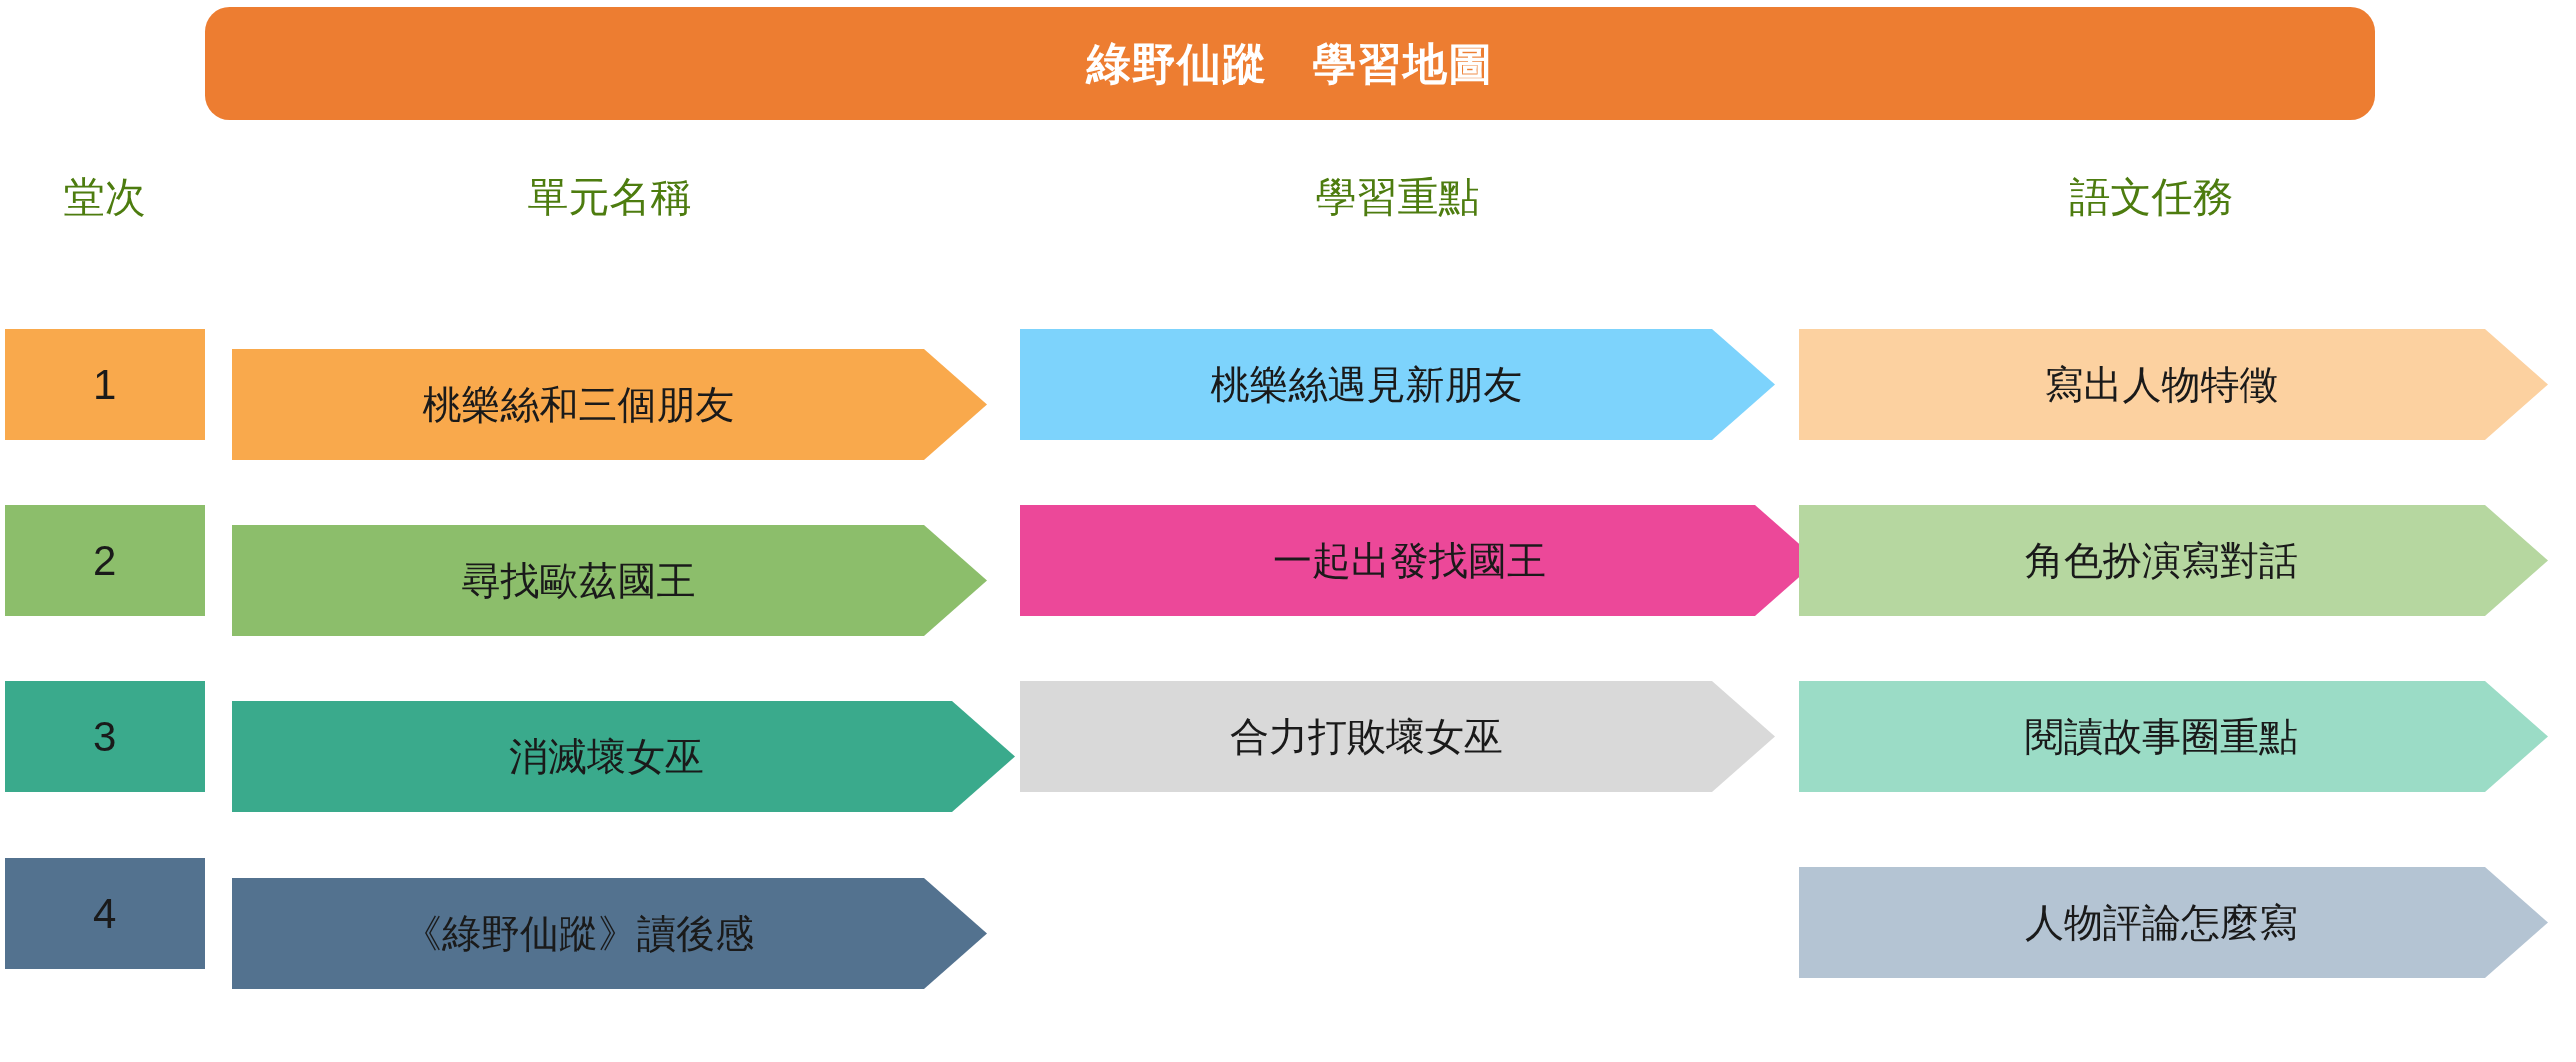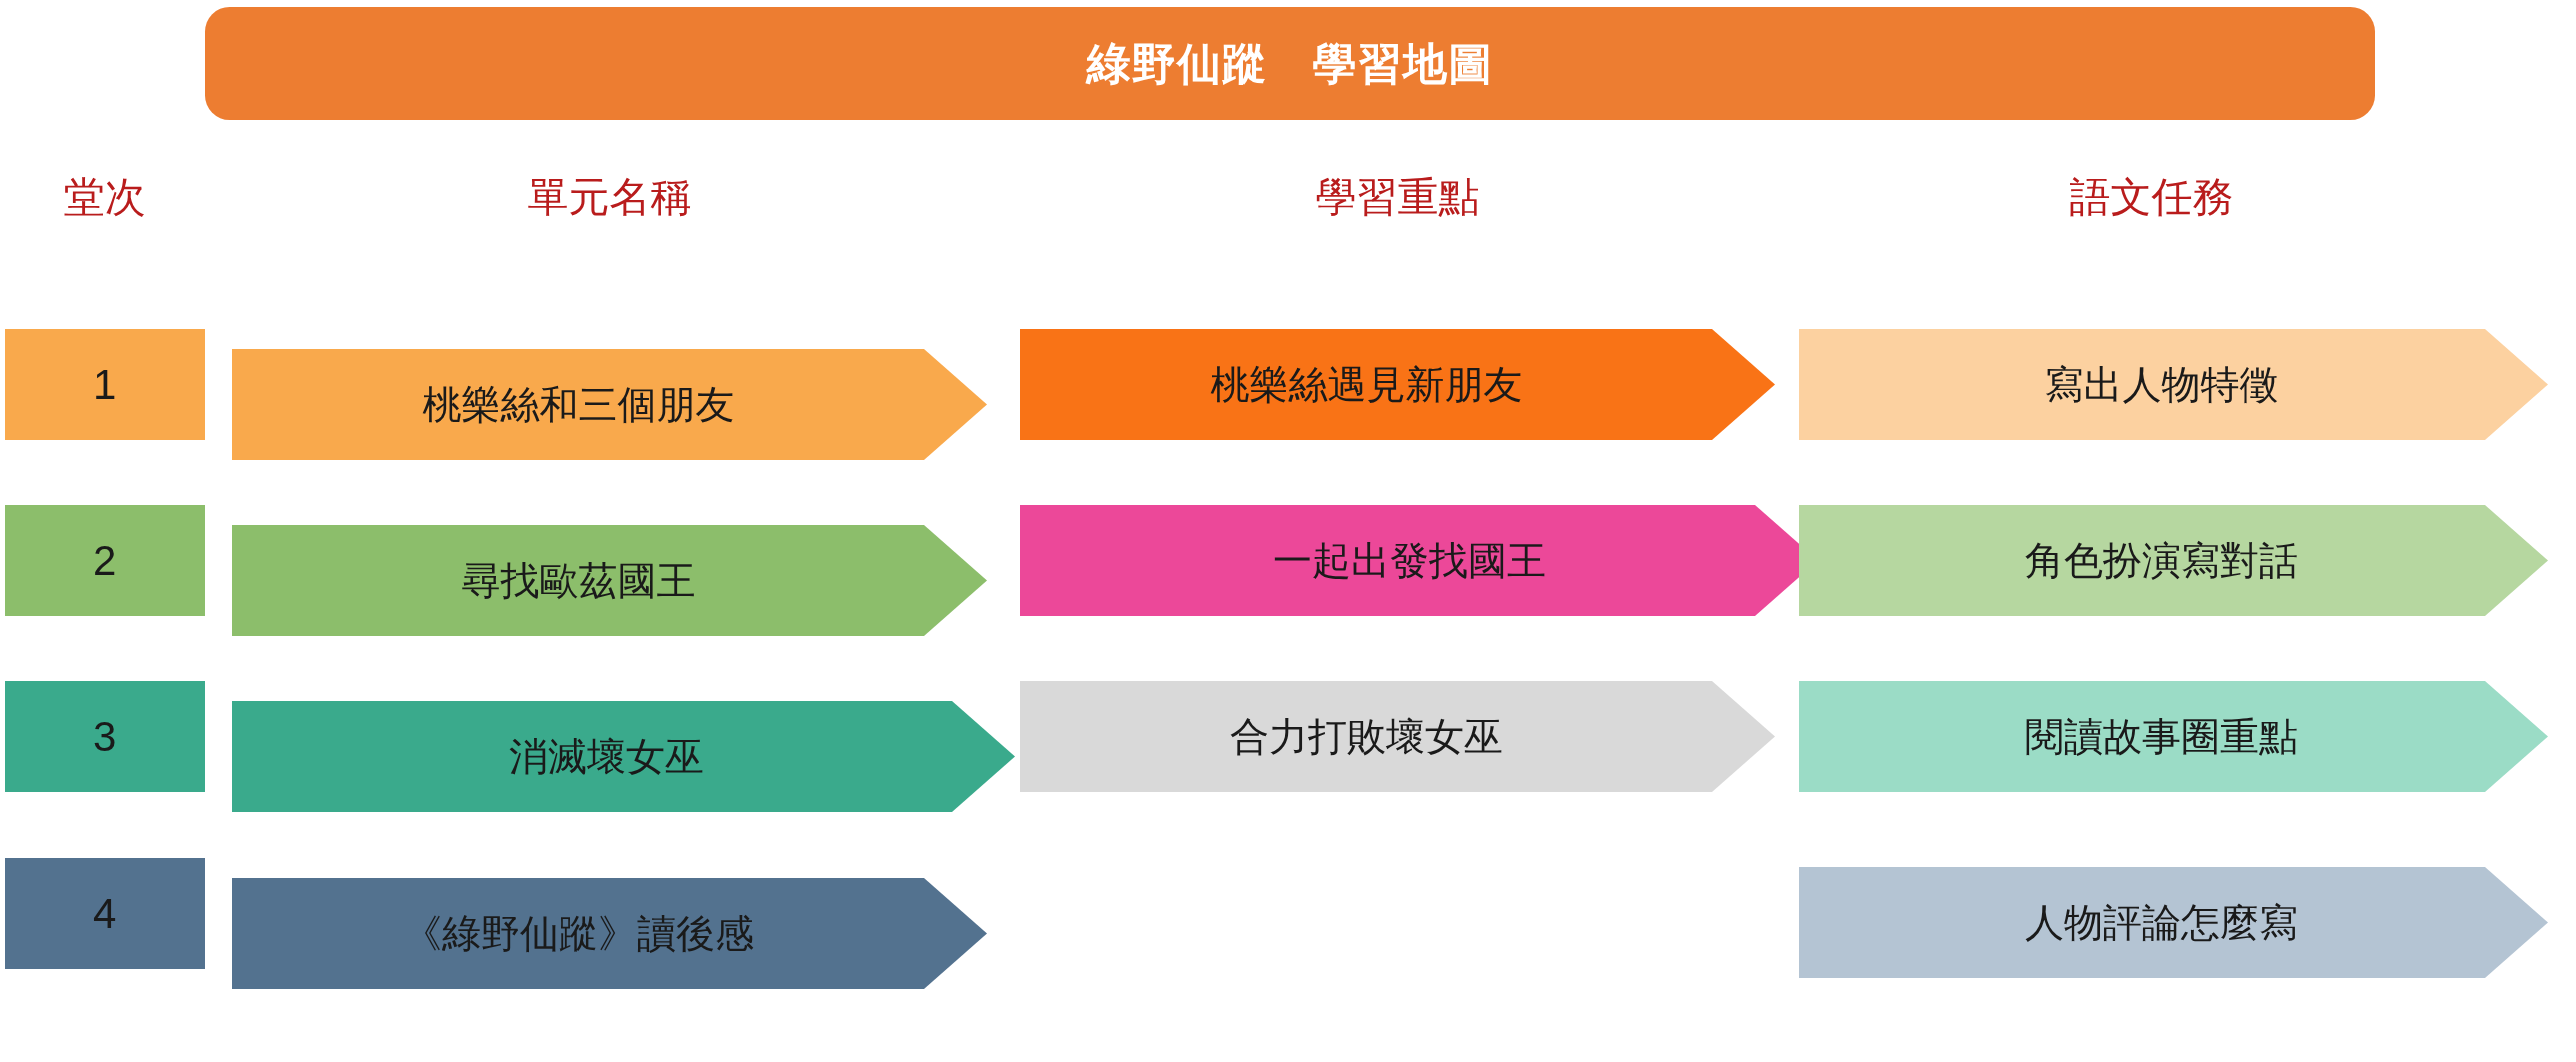--- a/index.html
+++ b/index.html
@@ -41,21 +41,21 @@
   }
 
   
   .col-header {
     position: absolute;
     top: 169px;
     height: 56px;
     display: flex;
     align-items: center;
     justify-content: center;
-    color: #b91c1c;
+    color: #4d7c0f;
     font-size: 41px;
     font-weight: normal;
     line-height: 1;
     white-space: nowrap;
   }
   .hdr-0 { left: 4.7px;    width: 200px; }
   .hdr-1 { left: 232px;  width: 755px; }
   .hdr-2 { left: 1020px; width: 755px; }
   .hdr-3 { left: 1796px; width: 711px; }
 
@@ -133,21 +133,21 @@
     <span>語文任務</span>
   </div>
 
   <div class="row row-0">
     <div class="num-cell" style="background-color: rgb(249, 169, 76);">
       <span class="num-label">1</span>
     </div>
     <div class="chev chev-unit" style="background-color: rgb(249, 169, 76);">
       <span class="chev-label">桃樂絲和三個朋友</span>
     </div>
-    <div class="chev chev-focus" style="background-color: #f97316;">
+    <div class="chev chev-focus" style="background-color: #7dd3fc;">
       <span class="chev-label">桃樂絲遇見新朋友</span>
     </div>
     <div class="chev chev-task" style="background-color: rgb(252, 209, 160);">
       <span class="chev-label">寫出人物特徵</span>
     </div>
   </div>
 
   <div class="row row-1">
     <div class="num-cell" style="background-color: rgb(140, 190, 107);">
       <span class="num-label">2</span>

